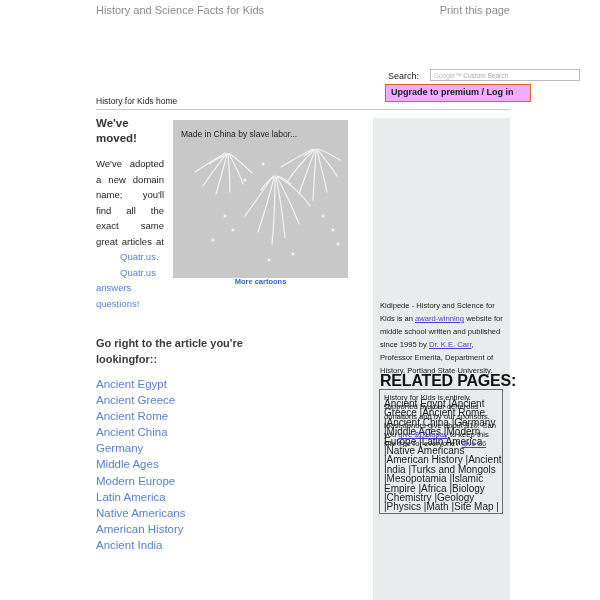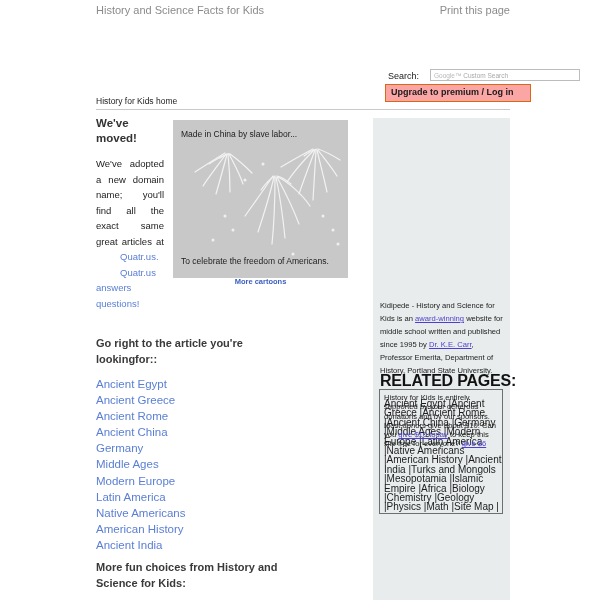--- a/index.html
+++ b/index.html
@@ -59,21 +59,21 @@
     padding-left: 3px;
     overflow: hidden;
     white-space: nowrap;
   }
   .search-box .g { color: #b9b9b9; }
 
   .upgrade-btn {
     position: absolute;
     left: 385px; top: 84px;
     width: 146px;
-    background: #fca5a5;
+    background: #f0abfc;
     border: 1px solid #d66a16;
     box-sizing: border-box;
     padding: 2px 4px 3px 5px;
     font-size: 9px;
     font-weight: bold;
     color: #1a1a1a;
     line-height: 11px;
     z-index: 20;
   }
 
@@ -305,41 +305,39 @@
         <circle cx="150" cy="96" r="0.9"></circle>
         <circle cx="160" cy="110" r="0.9"></circle>
         <circle cx="96" cy="140" r="0.9"></circle>
         <circle cx="120" cy="134" r="0.9"></circle>
         <circle cx="40" cy="120" r="0.9"></circle>
         <circle cx="90" cy="44" r="0.9"></circle>
         <circle cx="72" cy="60" r="0.9"></circle>
         <circle cx="165" cy="124" r="0.9"></circle>
       </g>
     </svg>
-    <div class="cartoon-cap bottom">To celebrate the freedom of Americans.</div>
   </div>
   <a class="more-cartoons" href="#">More cartoons</a>
 
   <div class="goright">Go right to the article you're lookingfor::</div>
 
   <div class="linklist">
     <a href="#">Ancient Egypt</a>
     <a href="#">Ancient Greece</a>
     <a href="#">Ancient Rome</a>
     <a href="#">Ancient China</a>
     <a href="#">Germany</a>
     <a href="#">Middle Ages</a>
     <a href="#">Modern Europe</a>
     <a href="#">Latin America</a>
     <a href="#">Native Americans</a>
     <a href="#">American History</a>
     <a href="#">Ancient India</a>
   </div>
 
-  <div class="morefun">More fun choices from History and Science for Kids:</div>
 
   <div class="sidebar"></div>
 
   <div class="side-about"><span>Kidipede - History and Science for Kids is an </span><a href="#">award-winning</a><span> website for middle school written and published since 1995 by </span><a href="#">Dr. K.E. Carr</a><span>, Professor Emerita, Department of History, Portland State University.</span></div>
 
   <div class="related-head">RELATED PAGES:</div>
 
   <div class="related-box"></div>
 
   <div class="related-links"><a href="#">Ancient Egypt</a> |<a href="#">Ancient Greece</a> |<a href="#">Ancient Rome</a> |<a href="#">Ancient China</a> |<a href="#">Germany</a> |<a href="#">Middle Ages</a> |<a href="#">Modern Europe</a> |<a href="#">Latin America</a> |<a href="#">Native Americans</a> |<a href="#">American History</a> |<a href="#">Ancient India</a> |<a href="#">Turks and Mongols</a> |<a href="#">Mesopotamia</a> |<a href="#">Islamic Empire</a> |<a href="#">Africa</a> |<a href="#">Biology</a> |<a href="#">Chemistry</a> |<a href="#">Geology</a> |<a href="#">Physics</a> |<a href="#">Math</a> |<a href="#">Site Map</a> |</div>

